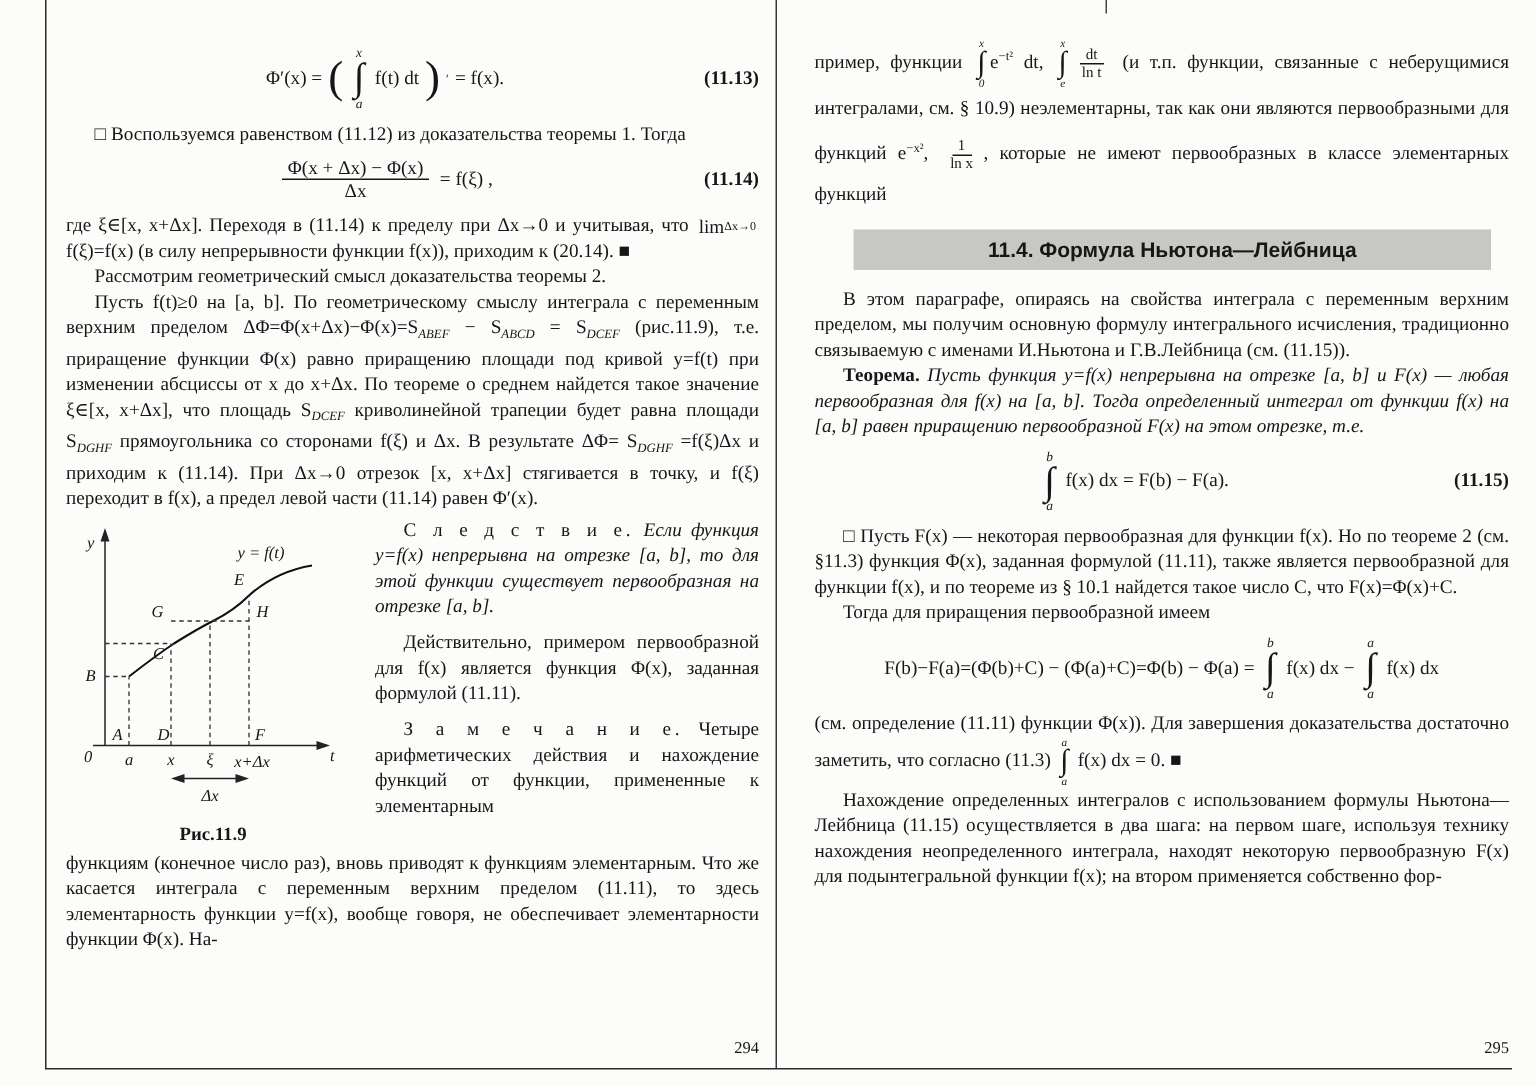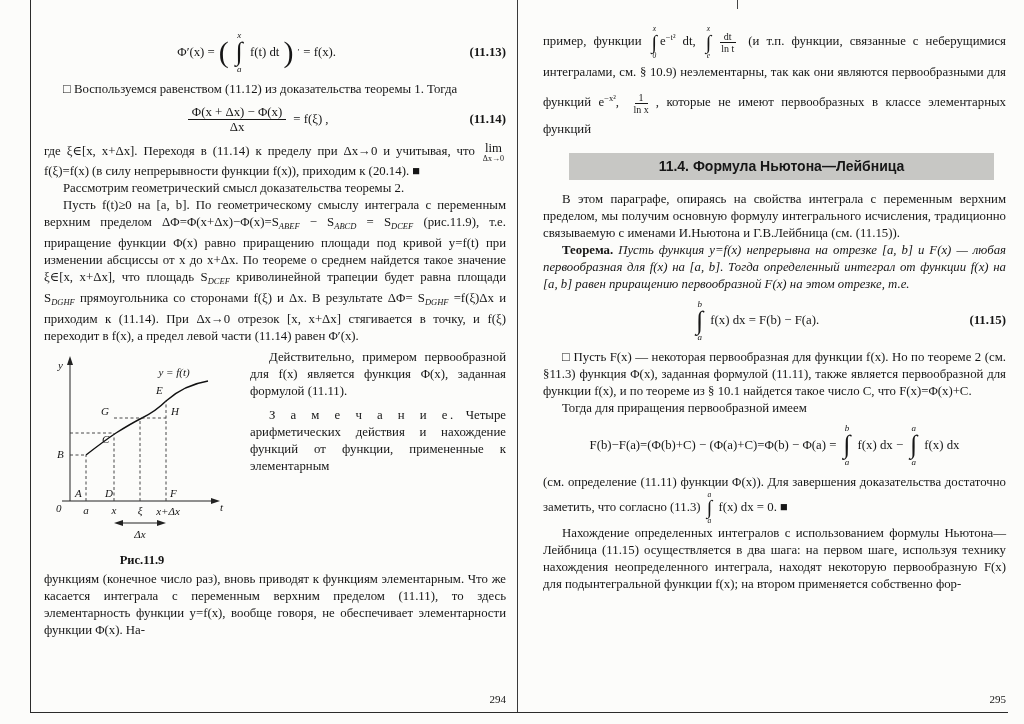--- a/index.html
+++ b/index.html
@@ -32,21 +32,21 @@
   .int .sign { font-size:26px; line-height:0.95; }
   .int.sm .bnd  { font-size:7.5px; }
   .int.sm .sign { font-size:20px; }
 
   .frac { display:inline-flex; flex-direction:column; align-items:center; vertical-align:middle;
           margin:0 3px; line-height:1.15; }
   .frac .num { border-bottom:1px solid #161616; padding:0 4px; }
   .frac .den { padding:0 4px; }
   .frac.sm { font-size:10px; line-height:1.1; }
 
-  .limstack { display:inline-flex; flex-direction:column; align-items:center; vertical-align:middle;
+  .limstack { display:inline-flex; flex-direction:row; align-items:center; vertical-align:middle;
               line-height:1; margin:0 2px; }
   .limstack .lsub { font-size:8px; }
 
   .bigparen { font-size:30px; font-weight:300; line-height:0; vertical-align:middle; }
   sup { font-size:8.5px; }
   sub { font-size:8.5px; font-style:italic; vertical-align:-3px; }
   .sperr { letter-spacing:2.5px; }
 
   .figwrap { display:flex; gap:10px; margin:4px 0 2px 0; }
   .figure { width:196px; flex:none; text-align:center; }
@@ -156,20 +156,21 @@
           <text x="57" y="66">G</text>
           <text x="61" y="148">D</text>
           <text x="112" y="45">E</text>
           <text x="127" y="66">H</text>
           <text x="126" y="148">F</text>
         </svg>
         <div class="figcap">Рис.11.9</div>
       </div>
 
       <div class="figside">
+        <p><span class="sperr">С л е д с т в и е.</span><i> Если функция y=f(x) непрерывна на отрезке [a, b], то для этой функции существует первообразная на отрезке [a, b].</i></p>
         <p><span>Действительно, примером первообразной для f(x) является функция Φ(x), заданная формулой (11.11).</span></p>
         <p><span class="sperr">З а м е ч а н и е.</span><span> Четыре арифметических действия и нахождение функций от функции, примененные к элементарным</span></p>
       </div>
     </div>
 
     <p class="noindent"><span>функциям (конечное число раз), вновь приводят к функциям элементарным. Что же касается интеграла с переменным верхним пределом (11.11), то здесь элементарность функции y=f(x), вообще говоря, не обеспечивает элементарности функции Φ(x). На-</span></p>
 
     <div class="pagenum">294</div>
   </div>
 

